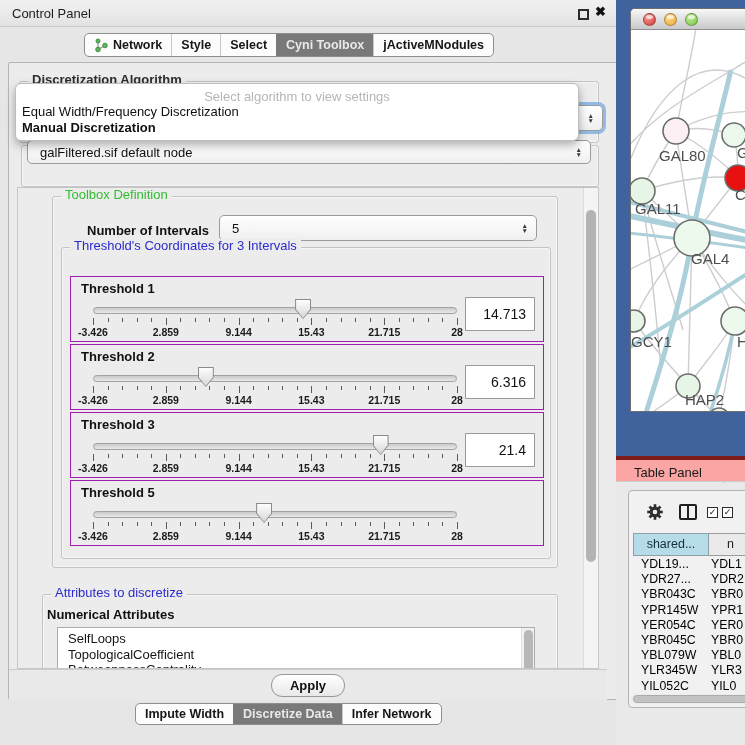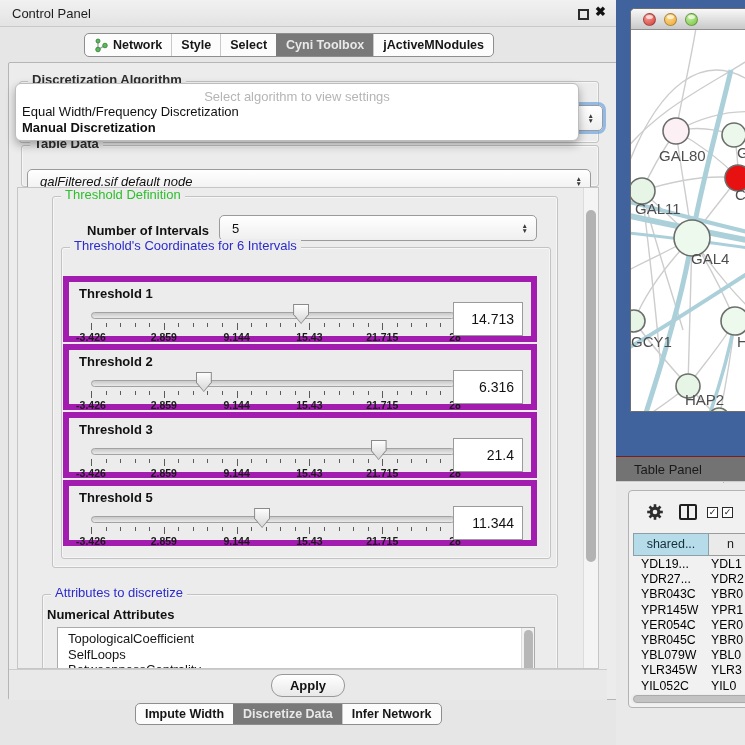--- a/index.html
+++ b/index.html
@@ -33,40 +33,40 @@
   .combo { position:absolute; border:1px solid #9b9b9b; border-radius:5px;
     background:linear-gradient(#ffffff,#efefef); font-size:13px; color:#111;
     display:flex; align-items:center; padding:0 12px; }
   .arrows { position:absolute; right:8px; top:50%; transform:translateY(-50%);
     display:flex; flex-direction:column; align-items:center; font-size:6.5px; line-height:5px; color:#3a3a3a; }
 
   .disc-gb { left:10px; top:18px; width:580px; height:62px; }
   .algo-combo { left:16px; top:42px; width:578px; height:26px; z-index:5;
     box-shadow:0 0 0 3px rgba(100,160,225,.65); }
   .td-gb { left:12px; top:82px; width:578px; height:42px; }
-  .td-combo { left:18px; top:106px; width:564px; height:24px;font-style:italic; }
+  .td-combo { left:18px; top:77px; width:564px; height:24px; }
 
   .popup { position:absolute; left:6px; top:20px; width:564px; height:58px; z-index:30;
     background:#fff; border:1px solid #bdbdbd; border-radius:6px;
     box-shadow:0 4px 10px rgba(0,0,0,.32); padding:5px 4px 0 4px; }
   .popup .hint { text-align:center; color:#b5b5b5; font-size:13px; line-height:15px; }
   .popup .opt { font-size:13px; color:#101010; line-height:15.5px; padding-left:2px; white-space:nowrap; }
   .popup .opt.bold { font-weight:bold; }
 
   .scrollarea { position:absolute; left:8px; top:124px; width:582px; height:482px;
     border:1px solid #c6c6c6; background:#ececec; overflow:hidden; }
   .vgutter { position:absolute; right:0; top:0; width:15px; height:100%; background:#f4f4f4; border-left:1px solid #dcdcdc; }
   .vthumb { position:absolute; left:2px; top:22px; width:10px; height:352px; border-radius:5px; background:#b3b3b3; }
 
   .int-gb { left:34px; top:8px; width:506px; height:372px; }
   .noi-label { position:absolute; left:34px; top:26px; font-size:13px; font-weight:bold; color:#111; }
   .noi-spinner { left:166px; top:18px; width:318px; height:26px; }
   .thr-gb { left:8px; top:50px; width:490px; height:312px; }
 
-  .thr-card { position:absolute; left:1px; width:474px; height:66px; border:6px solid #a21caf; background:#ececec; }
+  .thr-card { position:absolute; left:8px; width:474px; height:66px; border:1px solid #a21caf; background:#ececec; }
   .thr-label { position:absolute; left:10px; top:4px; font-size:13px; font-weight:bold; color:#111; }
   .sl-track { position:absolute; left:22px; top:30px; width:364px; height:7px; border:1px solid #a2a2a2; border-radius:4px;
     background:linear-gradient(#c9c9c9,#e9e9e9); }
   .sl-thumb { position:absolute; top:22px; width:16px; height:20px;
     clip-path:polygon(0 0,100% 0,100% 52%,50% 100%,0 52%); background:#8a8a8a; }
   .sl-thumb i { position:absolute; left:1px; top:1px; right:1px; bottom:1px; display:block;
     clip-path:polygon(0 0,100% 0,100% 52%,50% 100%,0 52%); background:linear-gradient(#fdfdfd,#d7d7d7); }
   .ticks { position:absolute; left:22px; top:41px; width:364px; height:8px; }
   .ticks i { position:absolute; top:0; width:1px; background:#5a5a5a; display:block; }
   .tick-labels { position:absolute; left:22px; top:49px; width:364px; height:12px; }
@@ -88,22 +88,22 @@
   
   .blueframe { position:absolute; left:616px; top:0; width:129px; height:472px; background:#40639d; }
   .macwin { position:absolute; left:14px; top:8px; width:130px; height:404px; background:#fff;
     border:1px solid #6e6e6e; border-radius:5px 0 0 0; overflow:hidden; }
   .mactitle { height:21px; background:linear-gradient(#f8f8f8,#c9c9c9); border-bottom:1px solid #8f8f8f; position:relative; }
   .light { position:absolute; top:4px; width:13px; height:13px; border-radius:50%; border:1px solid rgba(0,0,0,.3); }
   .light i { position:absolute; left:2px; top:1px; width:7px; height:4px; border-radius:50%; background:rgba(255,255,255,.65); display:block; }
   .netcanvas { position:relative; width:130px; height:382px; background:#fff; overflow:hidden; }
   .netcanvas text { font-family:"Liberation Sans",sans-serif; font-size:15px; fill:#4e4e4e; }
 
-  .tp-bar { position:absolute; left:616px; top:456px; width:129px; height:26px; background:#737373;
-    border-top:1px solid #7f1d1d; border-bottom:1px solid #cdcdcd; font-size:13px; color:#1a1a1a; line-height:25px; padding-left:18px; }
+  .tp-bar { position:absolute; left:616px; top:456px; width:129px; height:26px; background:#fca5a5;
+    border-top:4px solid #7f1d1d; border-bottom:1px solid #cdcdcd; font-size:13px; color:#1a1a1a; line-height:25px; padding-left:18px; }
   .tp-body { position:absolute; left:616px; top:483px; width:129px; height:262px; background:#e9e9e9; }
   .tp-card { position:absolute; left:12px; top:7px; width:130px; height:218px; background:#f1f1f1;
     border:1px solid #b3b3b3; border-radius:4px 0 0 4px; }
   .tp-toolbar { position:absolute; left:0; top:10px; width:100%; height:26px; }
   .split-ic { position:absolute; left:50px; top:3px; width:18px; height:16px; border:2px solid #1f1f1f; border-radius:2px; }
   .split-ic i { position:absolute; left:6px; top:0; width:2px; height:12px; background:#1f1f1f; display:block; }
   .chk { position:absolute; top:6px; width:11px; height:11px; border:1.5px solid #2a2a2a; background:#fff; font-size:9px; line-height:9px; text-align:center; color:#111; }
   .tp-header { position:absolute; left:4px; right:0; top:42px; height:23px; display:flex; }
   .th1 { width:76px; background:#b6dbe9; border:1px solid #8e9fa6; font-size:12.5px; color:#13303a;
     text-align:center; line-height:21px; }
@@ -169,28 +169,28 @@
     </div>
 
     <div class="popup">
       <div class="hint">Select algorithm to view settings</div>
       <div class="opt">Equal Width/Frequency Discretization</div>
       <div class="opt bold">Manual Discretization</div>
     </div>
 
     <div class="scrollarea">
       <div class="groupbox int-gb">
-        <span class="gb-title green">Threshold Definition</span>
+        <span class="gb-title green">Toolbox Definition</span>
         <span class="noi-label">Number of Intervals</span>
         <div class="combo noi-spinner">
           <span>5</span>
           <span class="arrows">▲<br>▼</span>
         </div>
         <div class="groupbox thr-gb">
-          <span class="gb-title blue">Threshold's Coordinates for 6 Intervals</span>
+          <span class="gb-title blue">Threshold's Coordinates for 3 Intervals</span>
           <div id="thresholds">
               <div class="thr-card" style="top: 28px;">
                 <div class="thr-label">Threshold 1</div>
                 <div class="sl-track"></div>
                 <div class="sl-thumb" style="left:224.1px;">
                   <i></i>
                 </div>
                 <div class="ticks">
                   <i style="left:0.0%;height:7px;"></i>
                   <i style="left:4.0%;height:4px;"></i>
@@ -352,33 +352,32 @@
                   <i style="left:100.0%;height:7px;"></i>
                 </div>
                 <div class="tick-labels">
                   <span style="left:0%;">-3.426</span>
                   <span style="left:20%;">2.859</span>
                   <span style="left:40%;">9.144</span>
                   <span style="left:60%;">15.43</span>
                   <span style="left:80%;">21.715</span>
                   <span style="left:100%;">28</span>
                 </div>
-                <div class="valbox">11.344</div>
               </div>
             </div>
         </div>
       </div>
 
       <div class="groupbox attr-gb">
         <span class="gb-title blue">Attributes to discretize</span>
         <span class="attr-label">Numerical Attributes</span>
         <div class="attr-list">
           <div id="attrItems" style="padding-top:3px;">
+              <div class="attr-item">SelfLoops</div>
               <div class="attr-item">TopologicalCoefficient</div>
-              <div class="attr-item">SelfLoops</div>
               <div class="attr-item">BetweennessCentrality</div>
             </div>
           <div class="attr-vscroll">
             <div class="attr-vthumb"></div>
           </div>
         </div>
       </div>
 
       <div class="vgutter">
         <div class="vthumb"></div>

